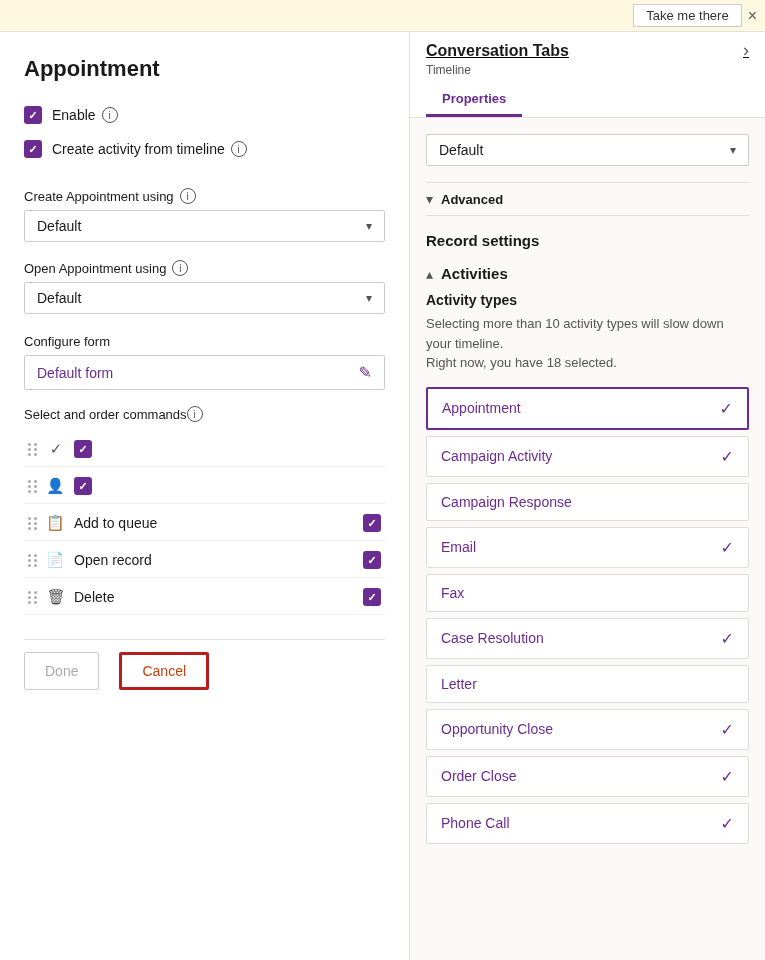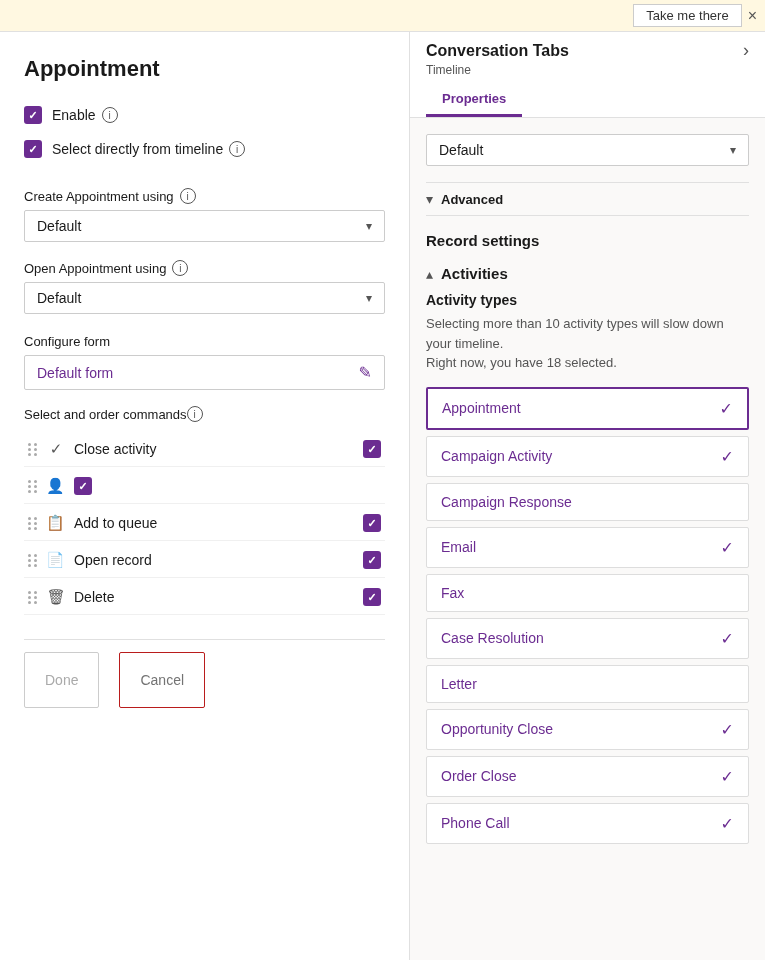--- a/index.html
+++ b/index.html
@@ -247,24 +247,24 @@
     .done-btn {
       padding: 8px 20px;
       background: white;
       border: 1px solid #ccc;
       color: #aaa;
       cursor: not-allowed;
       font-size: 14px;
       border-radius: 2px;
     }
     .cancel-btn {
-      padding: 19px 20px;
-      background: white;
-      border: 1px solid #b91c1c;
-      color: #737373;
+      padding: 8px 20px;
+      background: white;
+      border: 3px solid #b91c1c;
+      color: #c2410c;
       cursor: pointer;
       font-size: 14px;
       border-radius: 2px;
     }
 
     
     .right-panel {
       flex: 1;
       background: #faf9f8;
       display: flex;
@@ -275,20 +275,21 @@
     .right-header {
       background: white;
       padding: 8px 16px 0 16px;
       border-bottom: 1px solid #e0e0e0;
     }
     .conv-tabs-row {
       display: flex;
       align-items: center;
       justify-content: space-between;
       margin-bottom: 2px;
+      text-decoration: underline;
     }
     .conv-tabs-title {
       font-size: 16px;
       font-weight: 600;
       color: #1a1a1a;
     }
     .nav-arrow {
       color: #555;
       font-size: 18px;
       cursor: pointer;
@@ -442,21 +443,21 @@
       <div class="checkbox-checked"></div>
       <label>
         <span>Enable</span>
         <span class="info-icon">i</span>
       </label>
     </div>
 
     <div class="checkbox-row">
       <div class="checkbox-checked"></div>
       <label>
-        <span>Select directly from timeline</span>
+        <span>Create activity from timeline</span>
         <span class="info-icon">i</span>
       </label>
     </div>
 
     <div class="field-label">
       <span>Create Appointment using</span>
       <span class="info-icon">i</span>
     </div>
     <div class="dropdown-field">
       <span>Default</span>
@@ -490,21 +491,20 @@
           <div class="drag-dots">
             <div class="drag-dot"></div>
               <div class="drag-dot"></div>
             <div class="drag-dot"></div>
               <div class="drag-dot"></div>
             <div class="drag-dot"></div>
               <div class="drag-dot"></div>
           </div>
         </div>
         <span class="cmd-icon">✓</span>
-        <span class="cmd-label">Close activity</span>
         <div class="checkbox-purple"></div>
       </div>
 
       <div class="command-row">
         <div class="drag-handle">
           <div class="drag-dots">
             <div class="drag-dot"></div>
               <div class="drag-dot"></div>
             <div class="drag-dot"></div>
               <div class="drag-dot"></div>

